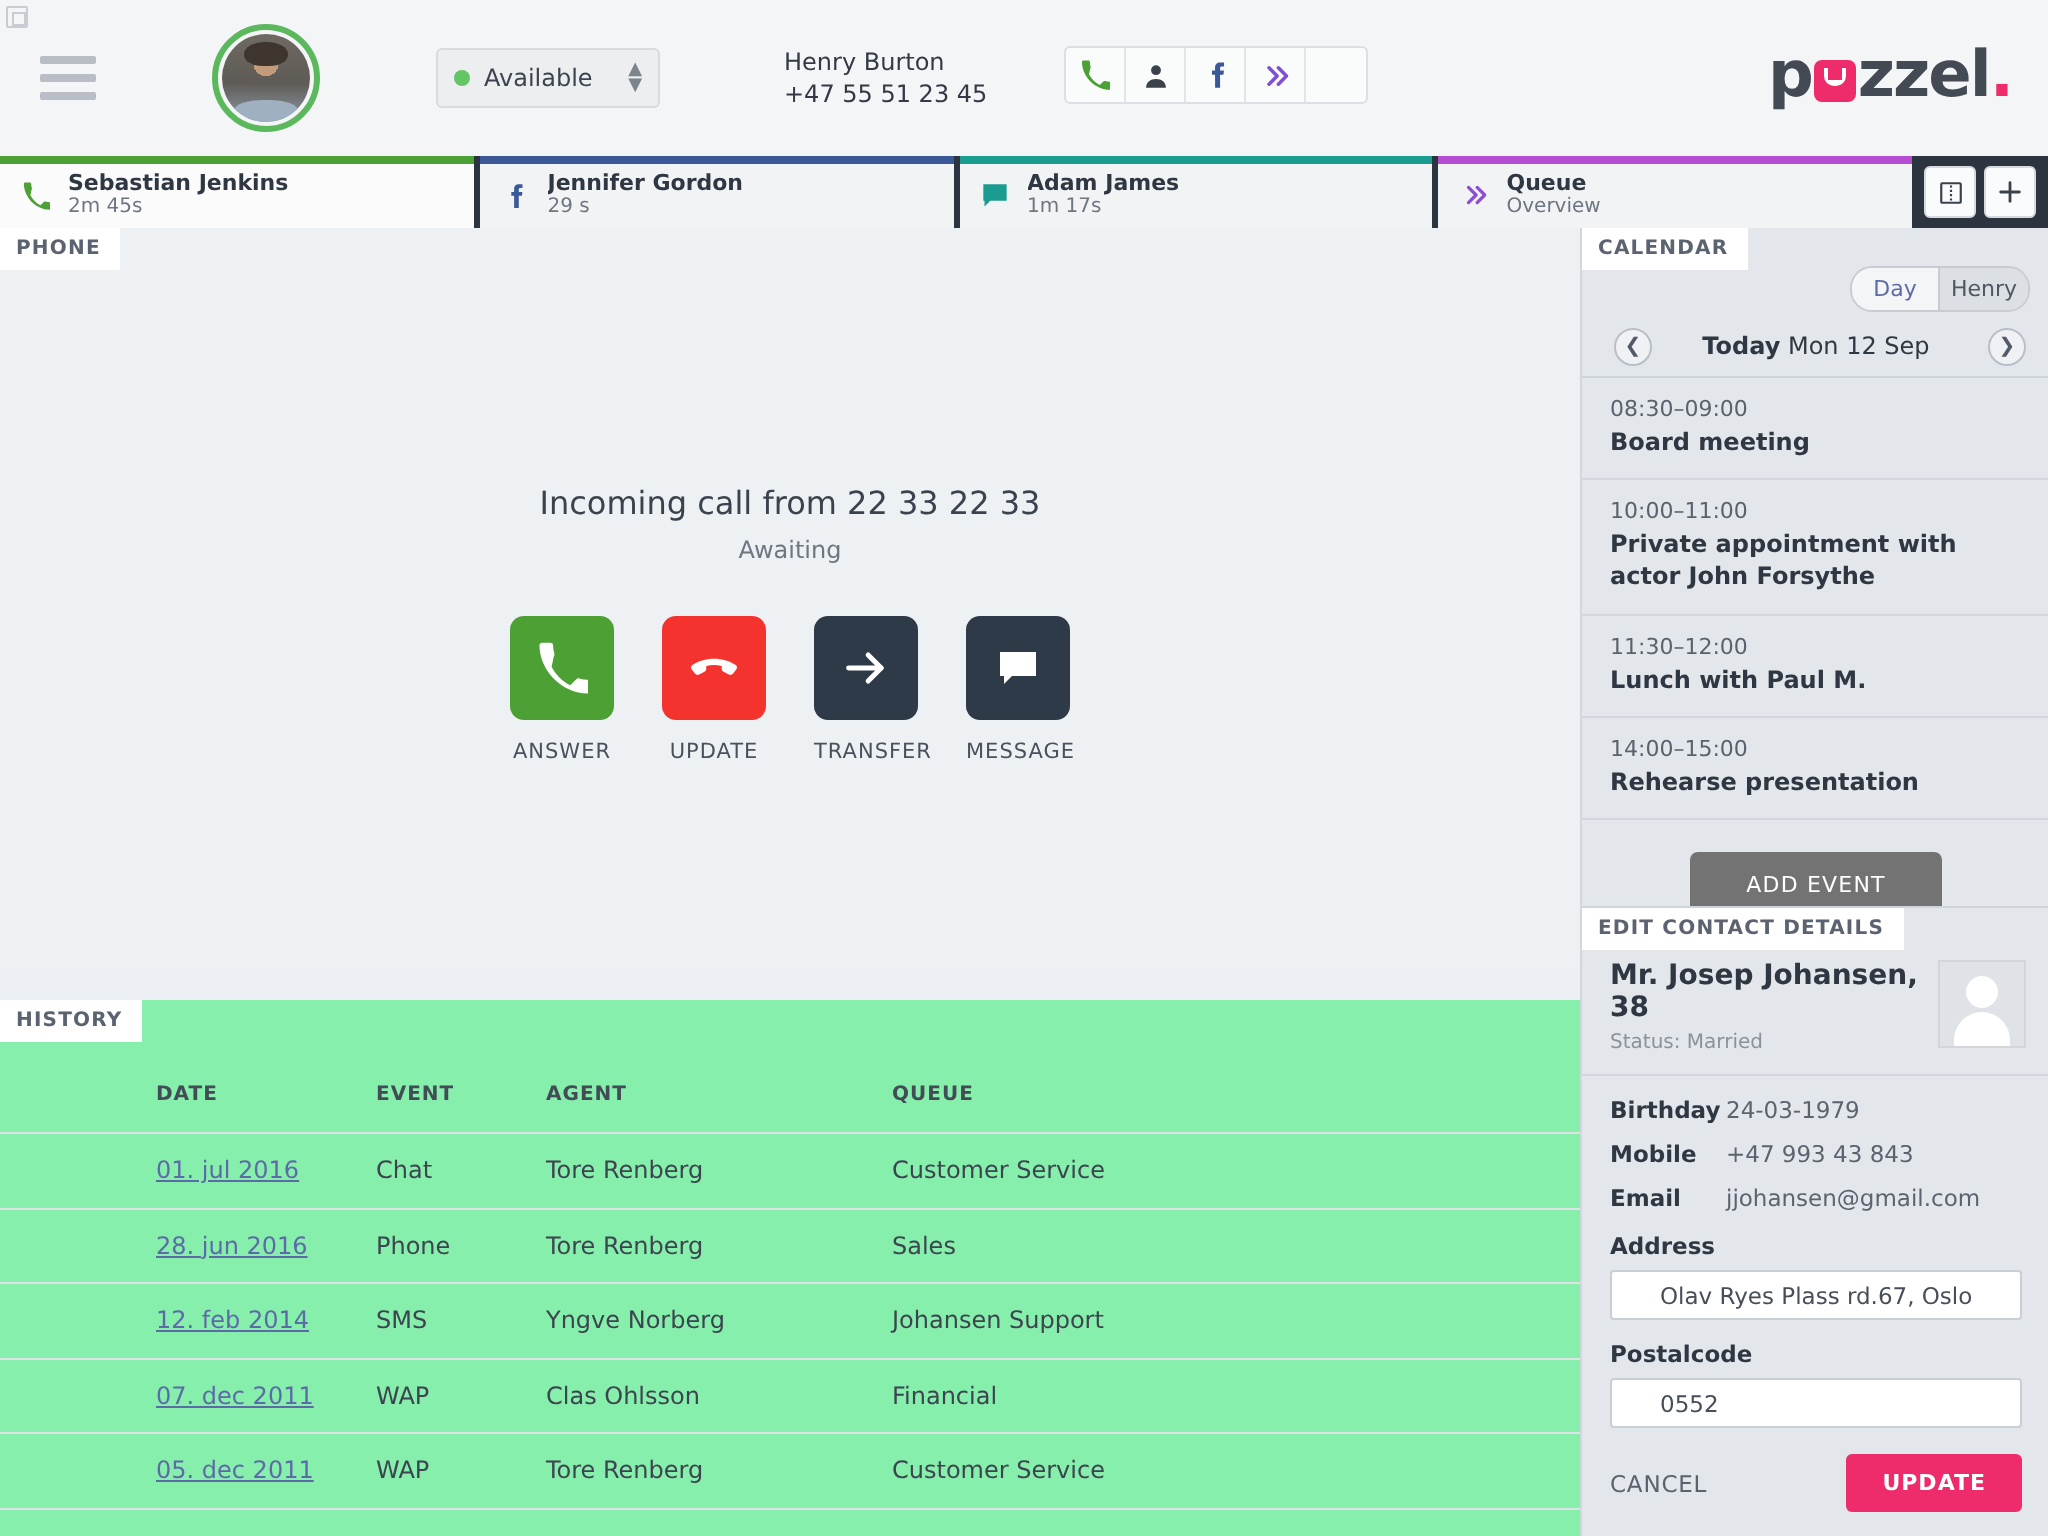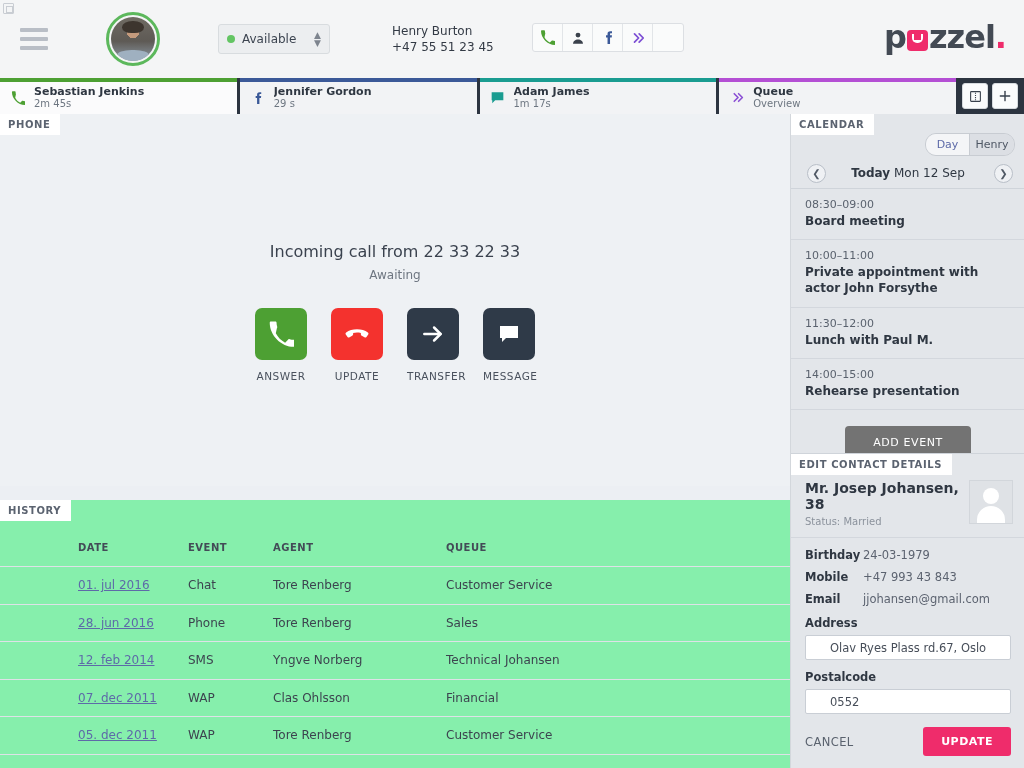--- a/index.html
+++ b/index.html
@@ -515,21 +515,21 @@
             <div class="hcell c-date"><span class="date-link">28. jun 2016</span></div>
             <div class="hcell c-type">Phone</div>
             <div class="hcell c-agent">Tore Renberg</div>
             <div class="hcell c-queue">Sales</div>
           </div>
 
           <div class="hrow">
             <div class="hcell c-date"><span class="date-link">12. feb 2014</span></div>
             <div class="hcell c-type">SMS</div>
             <div class="hcell c-agent">Yngve Norberg</div>
-            <div class="hcell c-queue">Technical Johansen</div>
+            <div class="hcell c-queue">Johansen Support</div>
           </div>
 
           <div class="hrow">
             <div class="hcell c-date"><span class="date-link">07. dec 2011</span></div>
             <div class="hcell c-type">WAP</div>
             <div class="hcell c-agent">Clas Ohlsson</div>
             <div class="hcell c-queue">Financial</div>
           </div>
 
           <div class="hrow">

